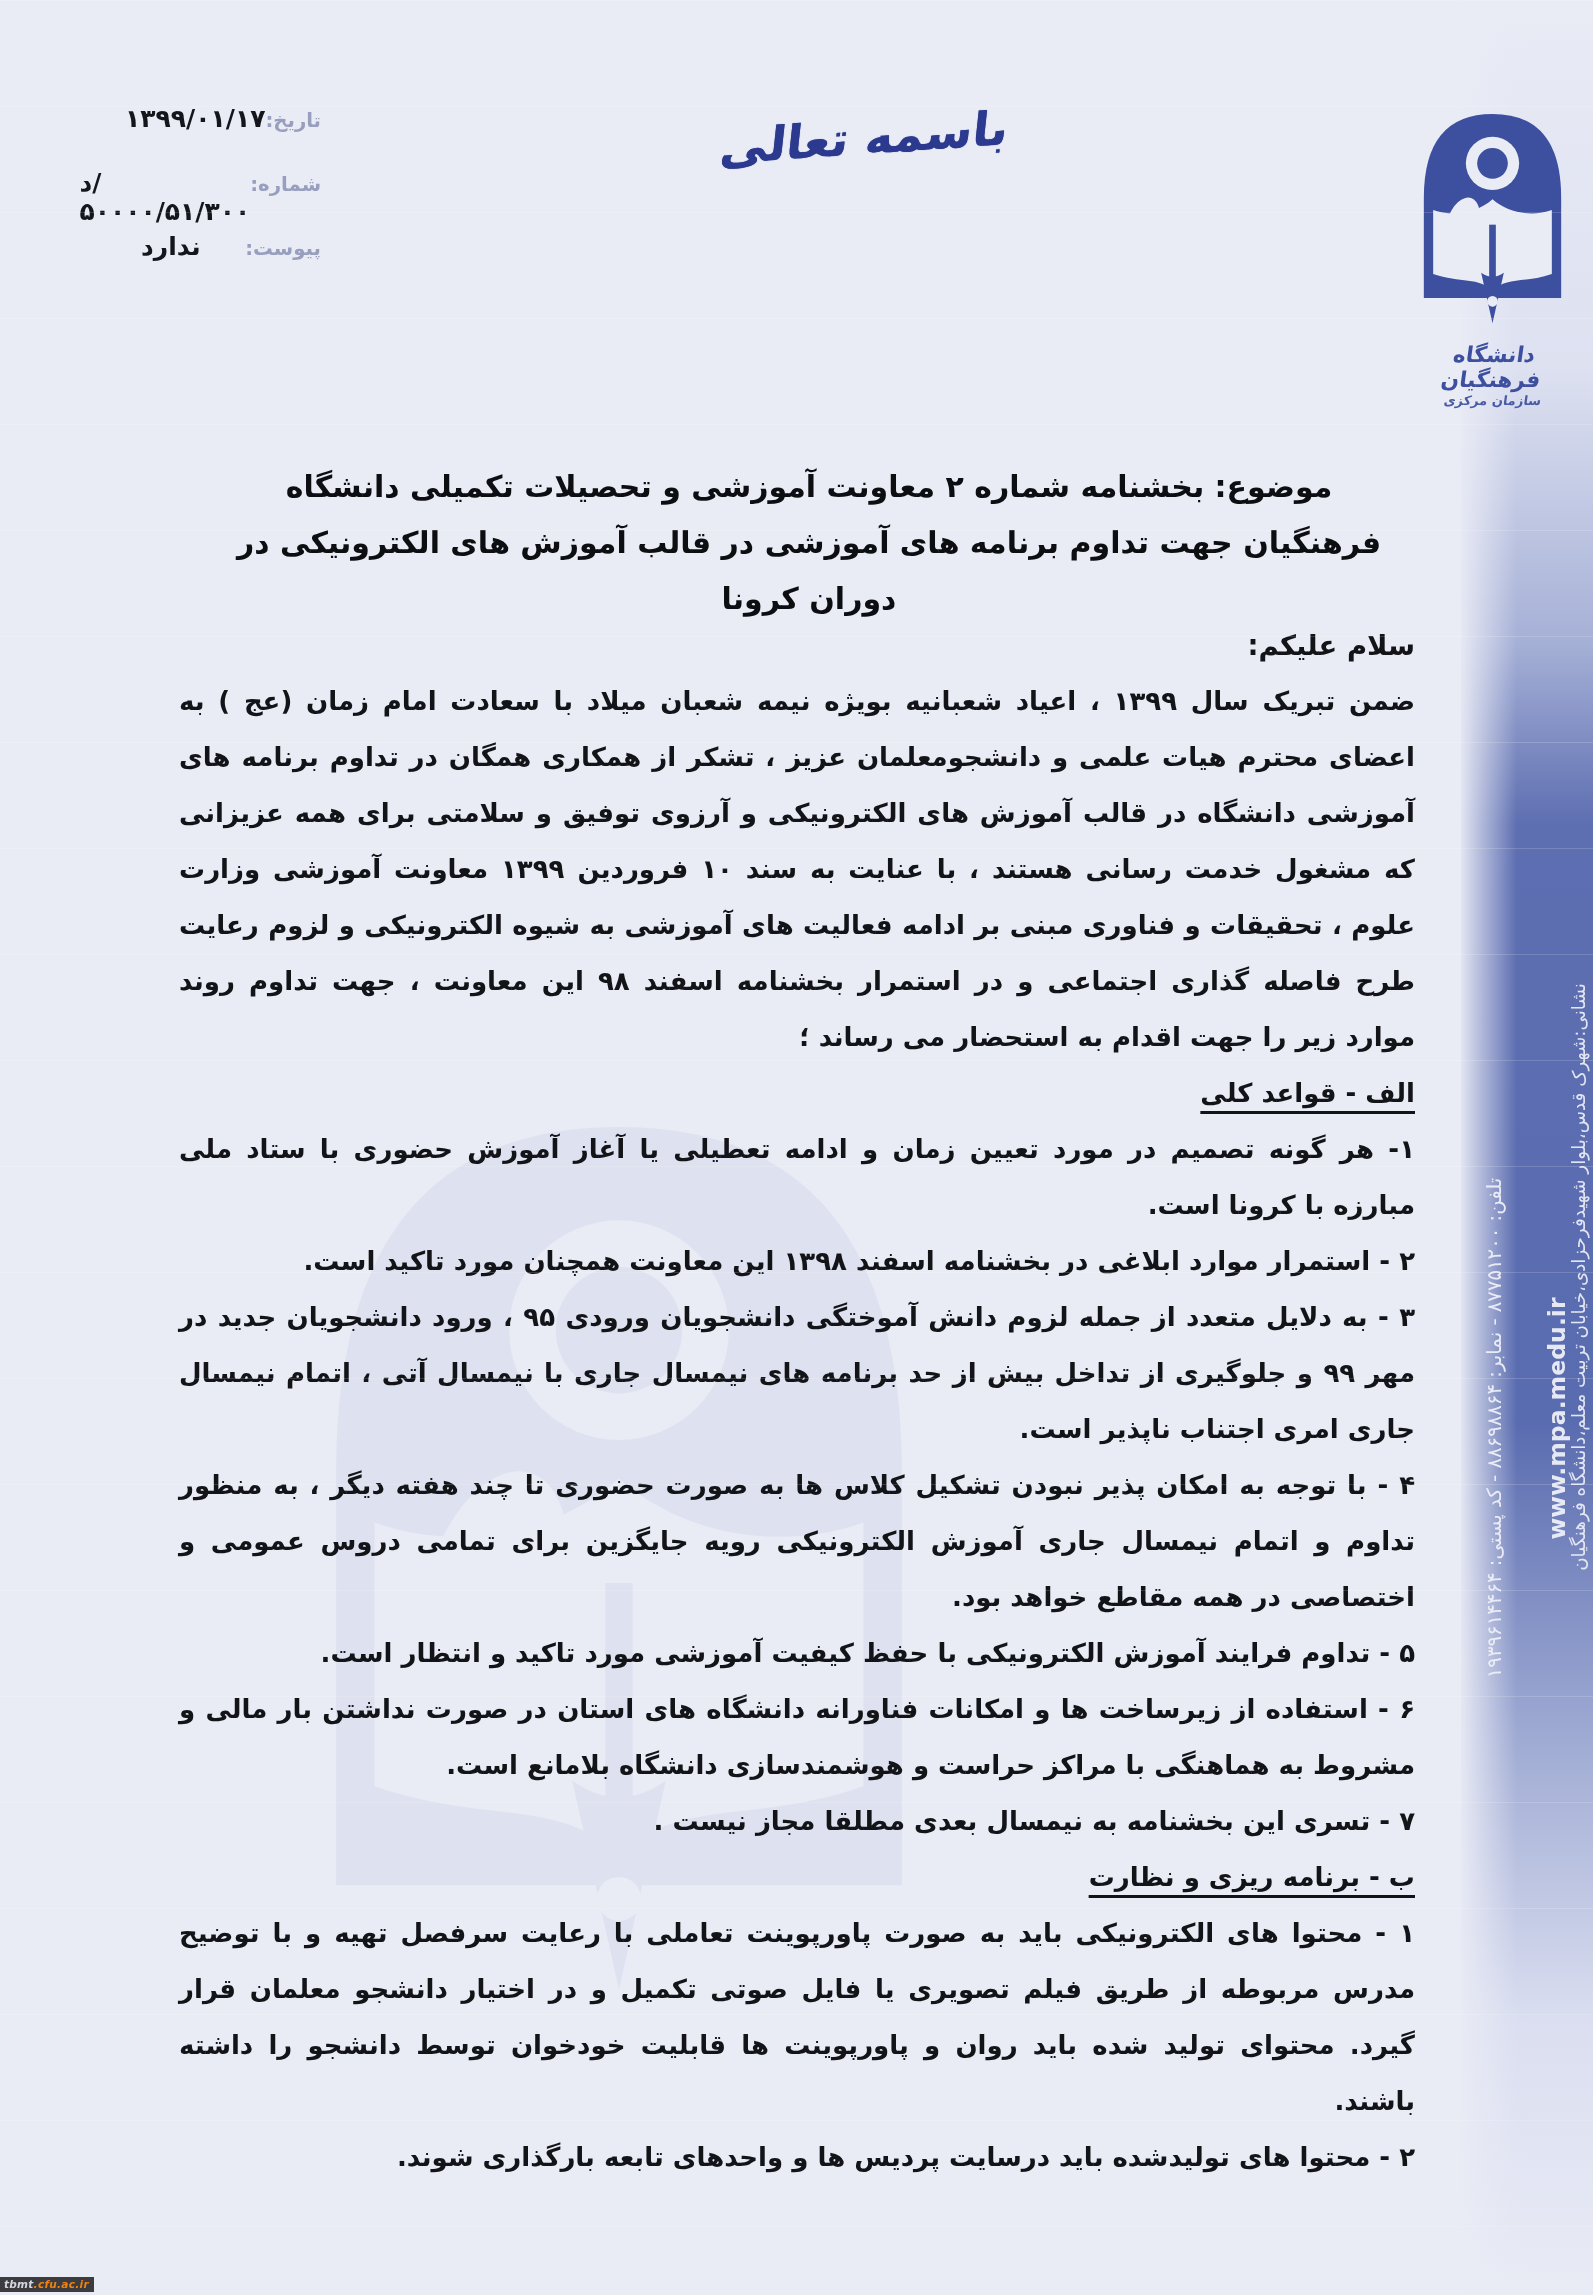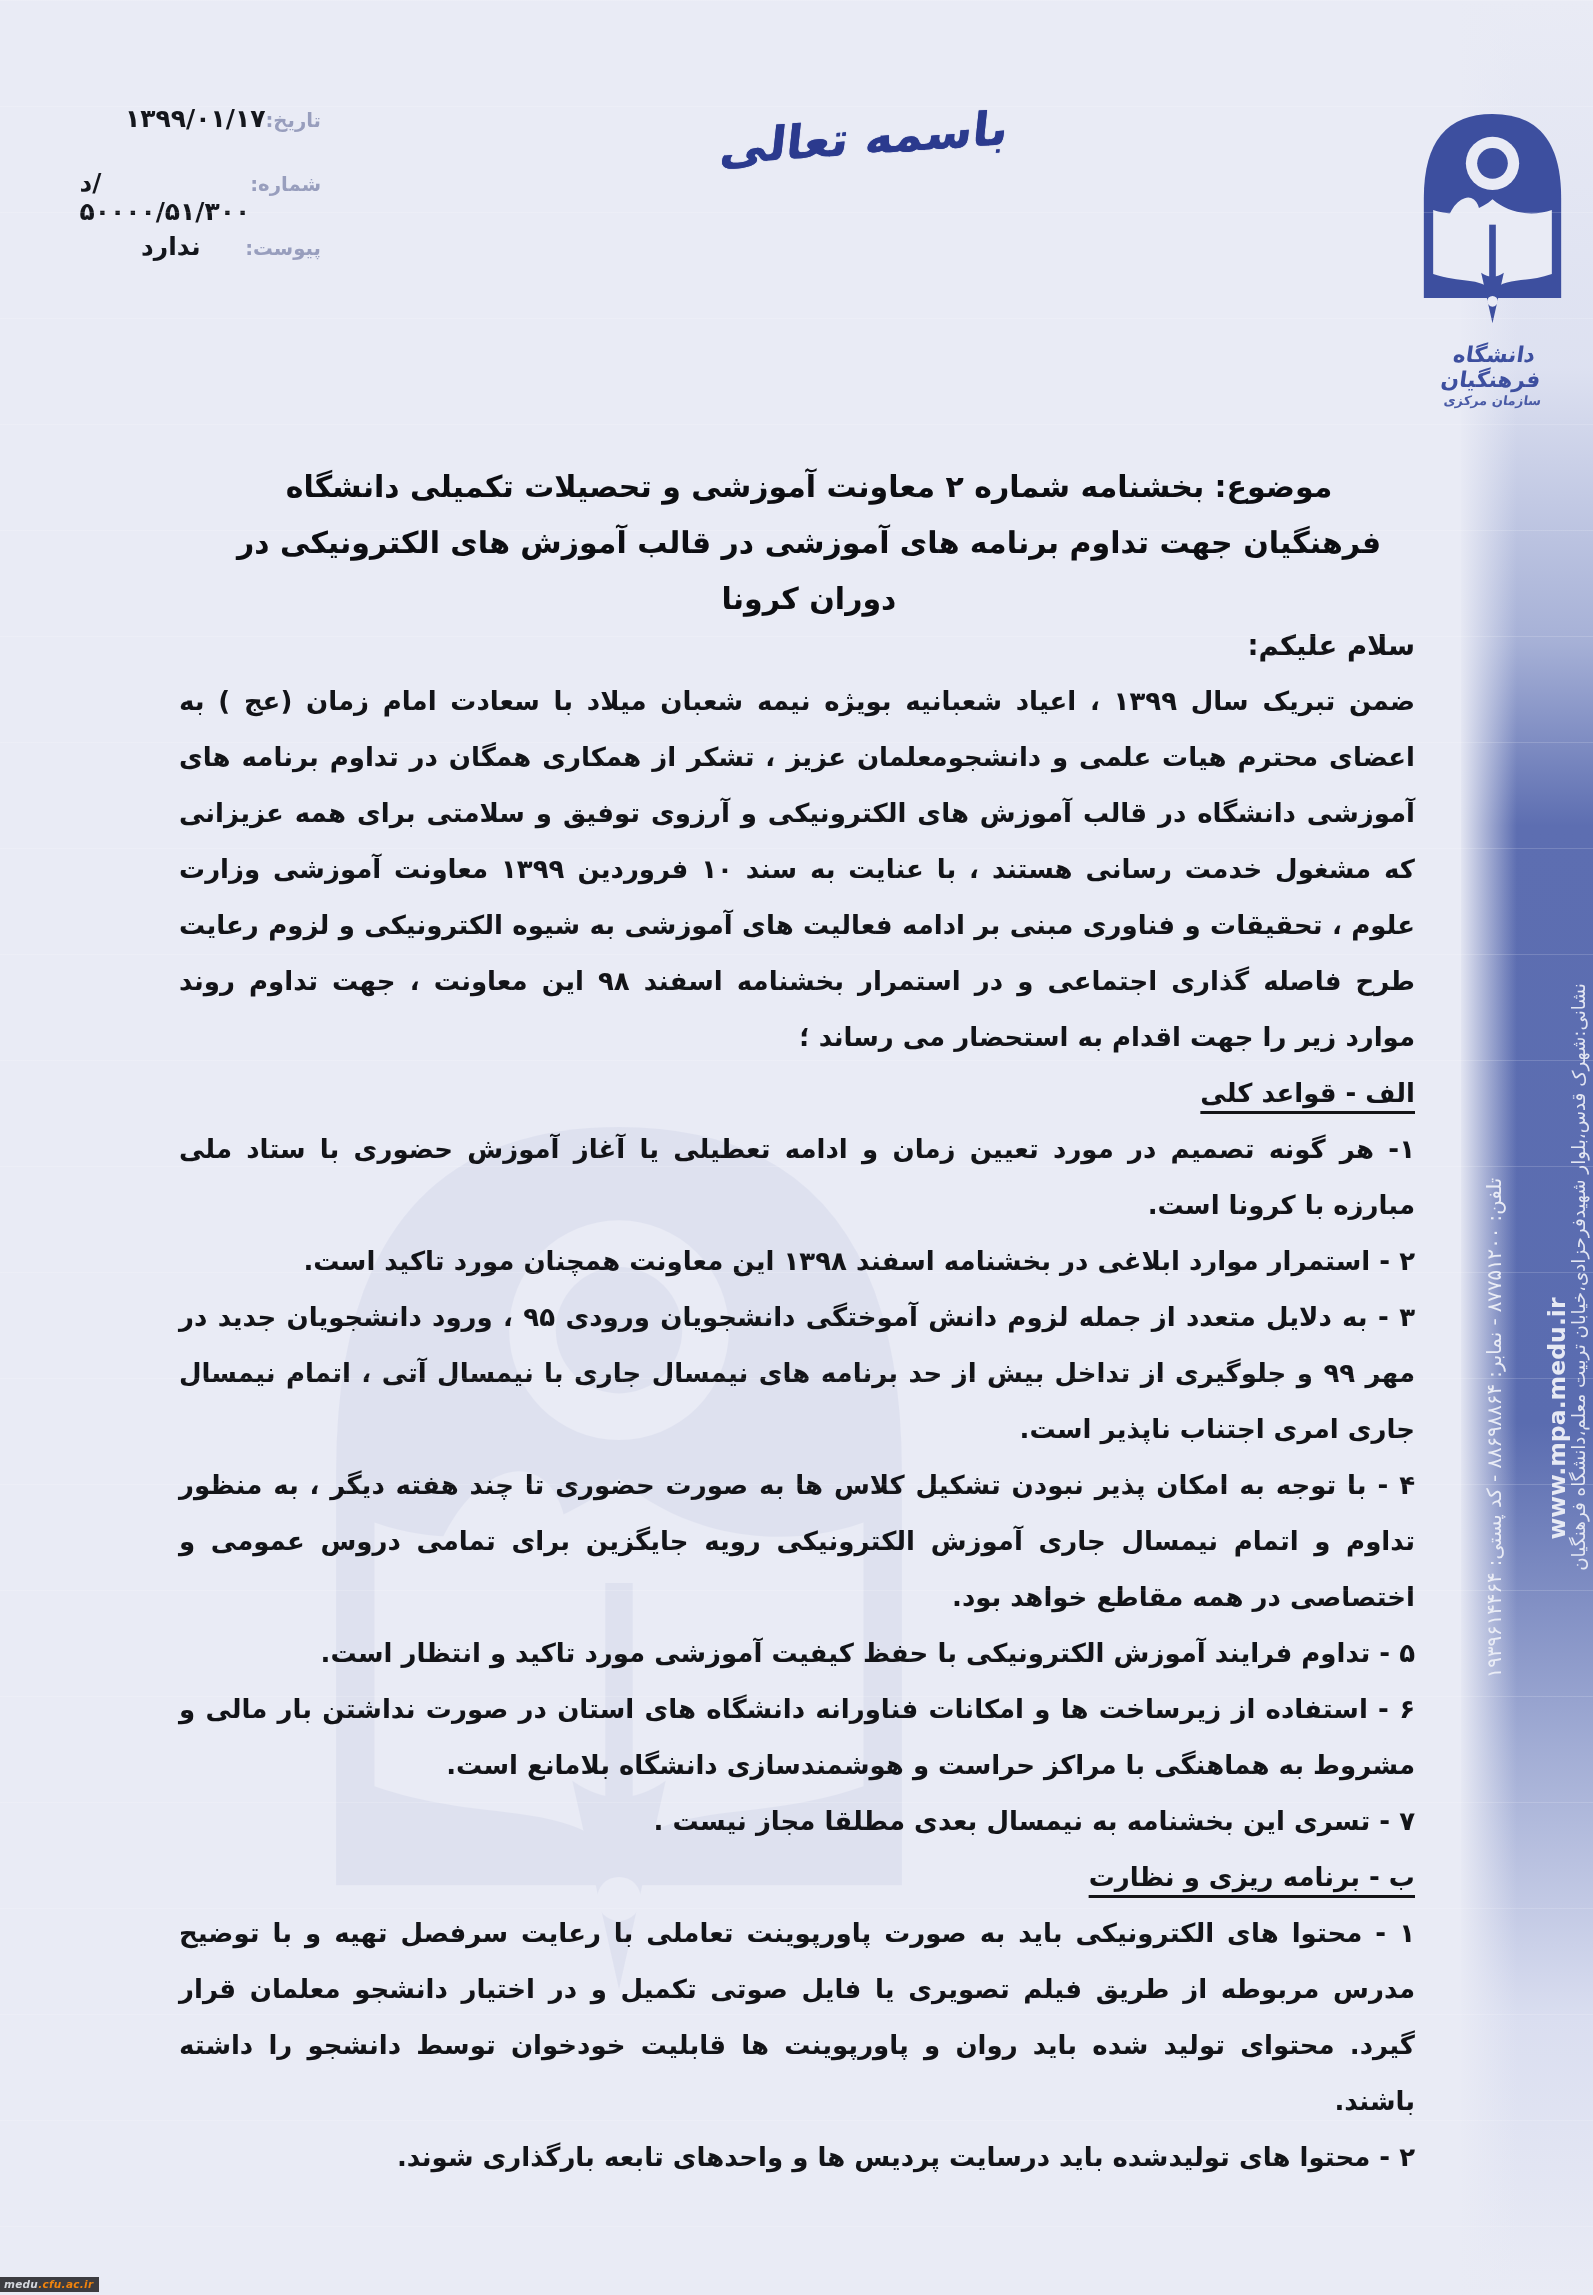--- a/index.html
+++ b/index.html
@@ -158,18 +158,18 @@
     <p class="sec-title">ب - برنامه ریزی و نظارت</p>
     <p>۱ - محتوا های الکترونیکی باید به صورت پاورپوینت  تعاملی  با رعایت سرفصل تهیه و با توضیح مدرس مربوطه از طریق فیلم تصویری یا فایل صوتی تکمیل  و در اختیار دانشجو معلمان قرار گیرد. محتوای تولید شده باید روان و پاورپوینت ها قابلیت خودخوان توسط دانشجو را داشته باشند.</p>
     <p>۲ - محتوا های تولیدشده  باید درسایت پردیس ها و واحدهای تابعه بارگذاری شوند.</p>
   </div>
 
   <div class="vtext addr" style="width:1245px;height:26px;left:958px;top:1264px;">نشانی:شهرک قدس،بلوار شهیدفرحزادی،خیابان تربیت معلم،دانشگاه فرهنگیان</div>
   <div class="vtext tel" style="width:721px;height:26px;left:1135px;top:1415px;">تلفن: ۸۷۷۵۱۲۰۰  -  نمابر: ۸۸۶۹۸۸۶۴  -  کد پستی: ۱۹۳۹۶۱۴۴۶۴</div>
   <div class="vtext web" style="width:275px;height:29px;left:1420px;top:1404px;">www.mpa.medu.ir</div>
 
   <div class="footer-badge">
-    <span class="wm-pre">medu</span><span class="wm-dom">.cfu.ac.ir</span>
+    <span class="wm-pre">tbmt</span><span class="wm-dom">.cfu.ac.ir</span>
   </div>
 
   <div class="scanlines"></div>
 </div>
 
 
 </body></html>

